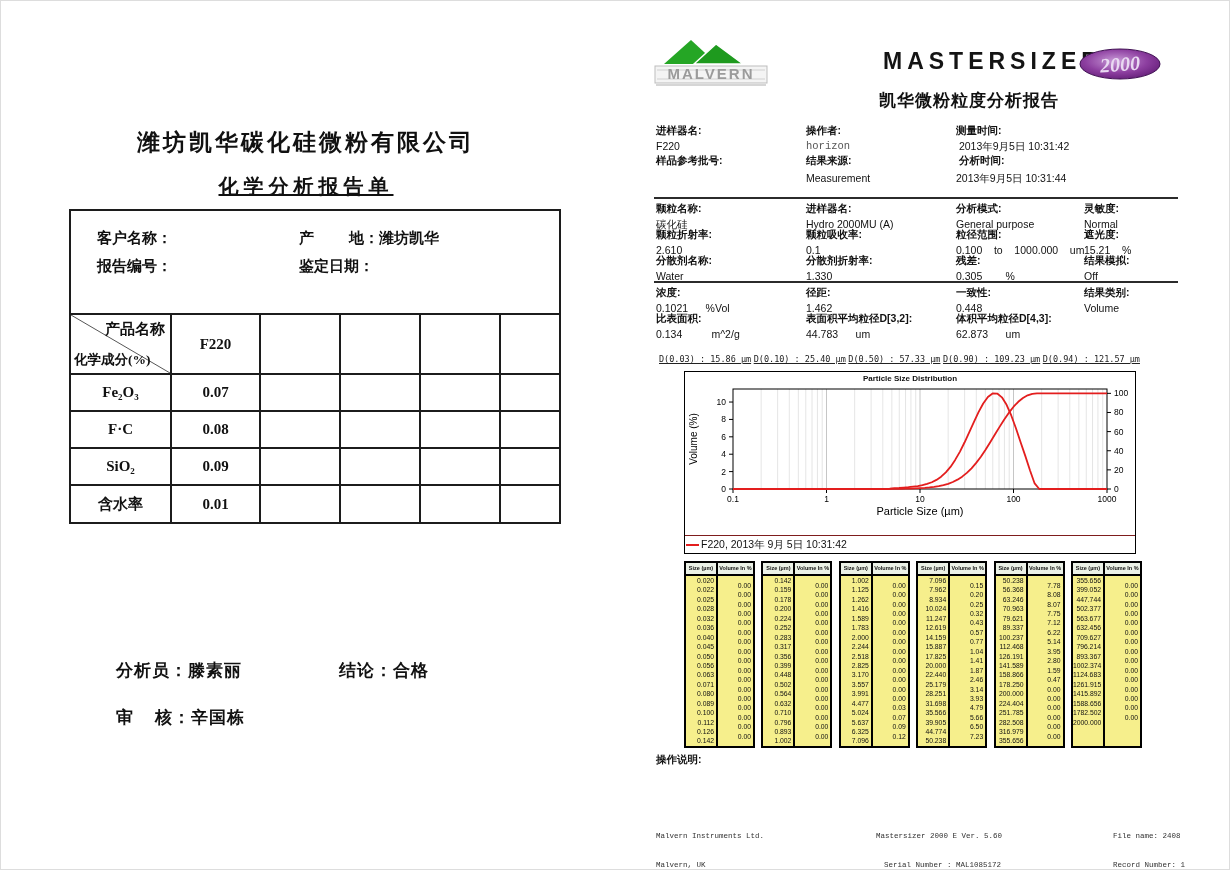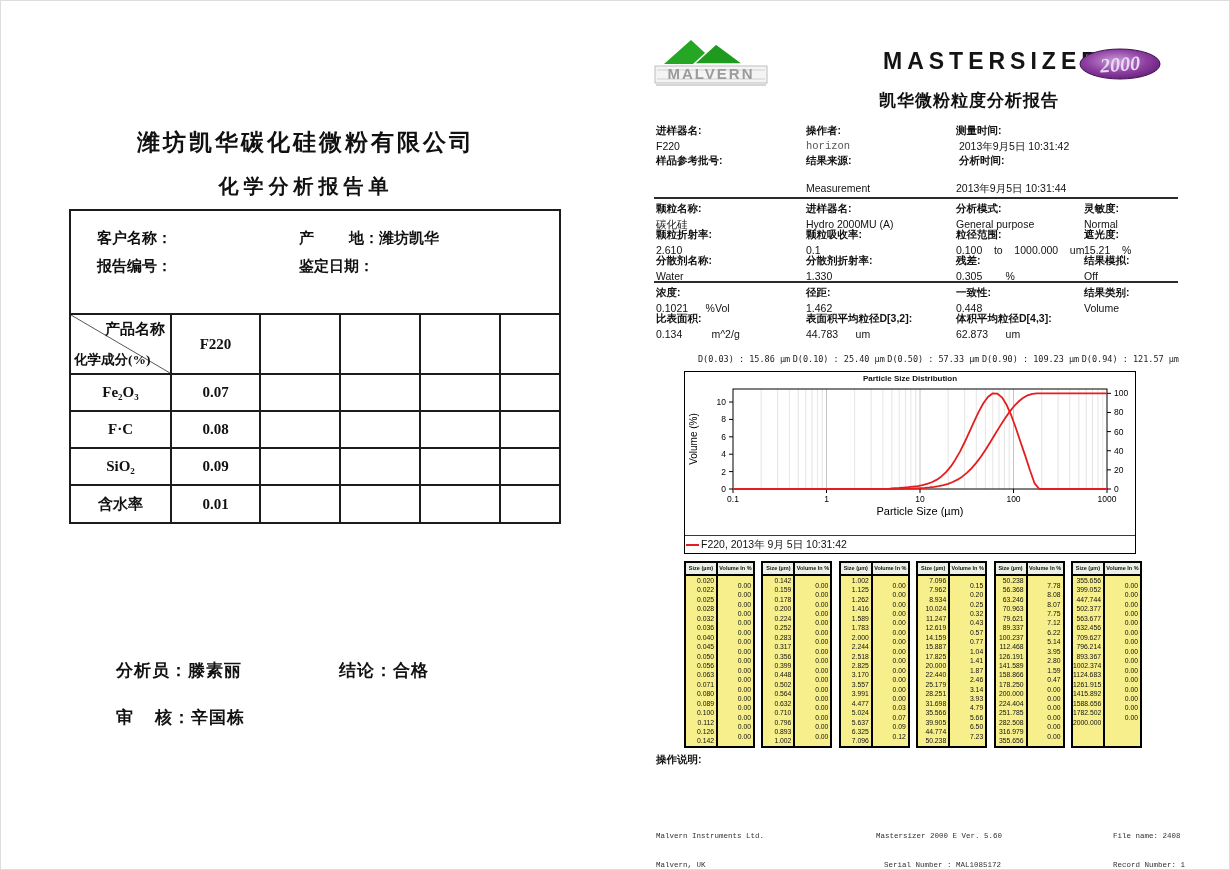--- a/index.html
+++ b/index.html
@@ -3,21 +3,21 @@
 <meta charset="utf-8">
 <style>
   html,body{margin:0;padding:0;background:#fff;}
   .page{position:relative;width:1230px;height:870px;background:#fff;overflow:hidden;
         font-family:"Liberation Sans",sans-serif;color:#111;border:1px solid #ddd;box-sizing:border-box;}
   .abs{position:absolute;}
   
   .l-company{left:70px;top:126px;width:470px;text-align:center;
              font:bold 23px "Liberation Serif",serif;letter-spacing:3px;}
   .l-title{left:70px;top:172px;width:470px;text-align:center;
-           font:bold 20px "Liberation Serif",serif;letter-spacing:5px;}
+           font:bold 20px "Liberation Serif",serif;letter-spacing:5px;text-decoration:underline;}
   .l-box{left:68px;top:208px;width:488px;border:2px solid #1c1c1c;}
   .l-info{position:relative;height:102px;border-bottom:2px solid #1c1c1c;
           font:bold 15px "Liberation Serif",serif;}
   .l-info span{position:absolute;white-space:pre;}
   table.l-table{border-collapse:collapse;border:hidden;width:488px;table-layout:fixed;
                 font:bold 15px "Liberation Serif",serif;}
   table.l-table td{border:2px solid #1c1c1c;text-align:center;vertical-align:middle;padding:0;}
   td.diag{position:relative;height:58px;}
   td.diag .tr{position:absolute;top:5px;right:5px;font-size:15px;font-weight:bold;}
   td.diag .bl{position:absolute;bottom:4px;left:3px;font-size:13.5px;font-weight:bold;}
@@ -30,23 +30,23 @@
   .fblock{left:655px;width:524px;display:grid;}
   .b1{top:123px;grid-template-columns:150px 150px 224px;}
   .b2{top:201px;grid-template-columns:150px 150px 128px 96px;}
   .b3{top:285px;grid-template-columns:150px 150px 128px 96px;}
   .fcell{height:26px;}
   .b1 .fcell{height:30px;}
   .b1 .fcell.r2{height:56px;}
   .flabel{font:bold 10.5px "Liberation Sans",sans-serif;white-space:pre;}
   .fvalue{font:10.5px "Liberation Sans",sans-serif;white-space:pre;margin-top:2px;}
   .fvalue.mono{font-family:"Liberation Mono",monospace;color:#555;}
-  .fvalue.drop{margin-top:14px;}
-  .drow{left:697px;top:353px;width:481px;display:flex;justify-content:space-between;
-        font:8.5px "DejaVu Sans Mono",monospace;color:#222;white-space:pre;}
+  .fvalue.drop{margin-top:4px;}
+  .drow{left:658px;top:353px;width:481px;display:flex;justify-content:space-between;
+        font:8.5px "DejaVu Sans Mono",monospace;color:#222;white-space:pre;text-decoration:underline;}
   
   .chart{left:683px;top:370px;width:452px;height:183px;border:1px solid #000;box-sizing:border-box;}
   .chart-title{font:bold 8px "Liberation Sans",sans-serif;text-align:center;margin-top:2px;}
   .legend{position:absolute;left:0;right:0;bottom:0;height:17px;border-top:1px solid #7f1d1d;
           display:flex;align-items:center;font:10.5px "Liberation Sans",sans-serif;}
   .legend .dash{display:inline-block;width:13px;height:0;border-top:2px solid #e31e1e;margin:0 2px 0 1px;}
   
   .ptables{left:683px;top:560px;width:458px;display:flex;justify-content:space-between;}
   .ptable{width:71px;border:2px solid #000;background:#f6ef8c;box-sizing:border-box;}
   .pthead{display:flex;height:11px;border-bottom:2px solid #000;background:#ebf1e6;}

